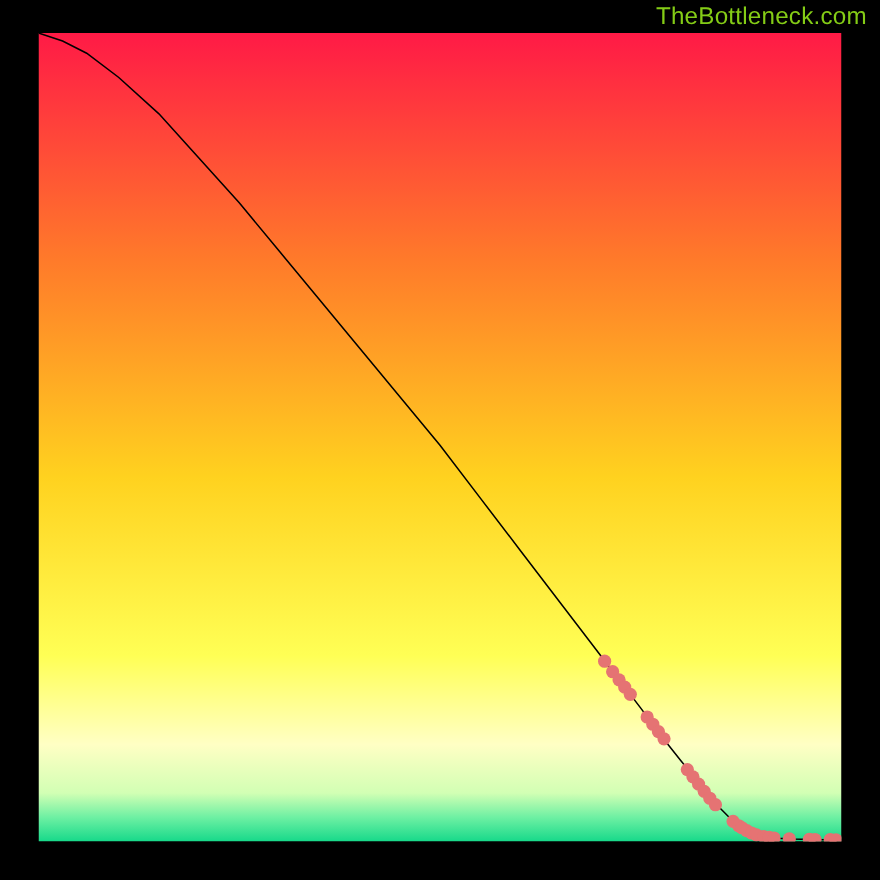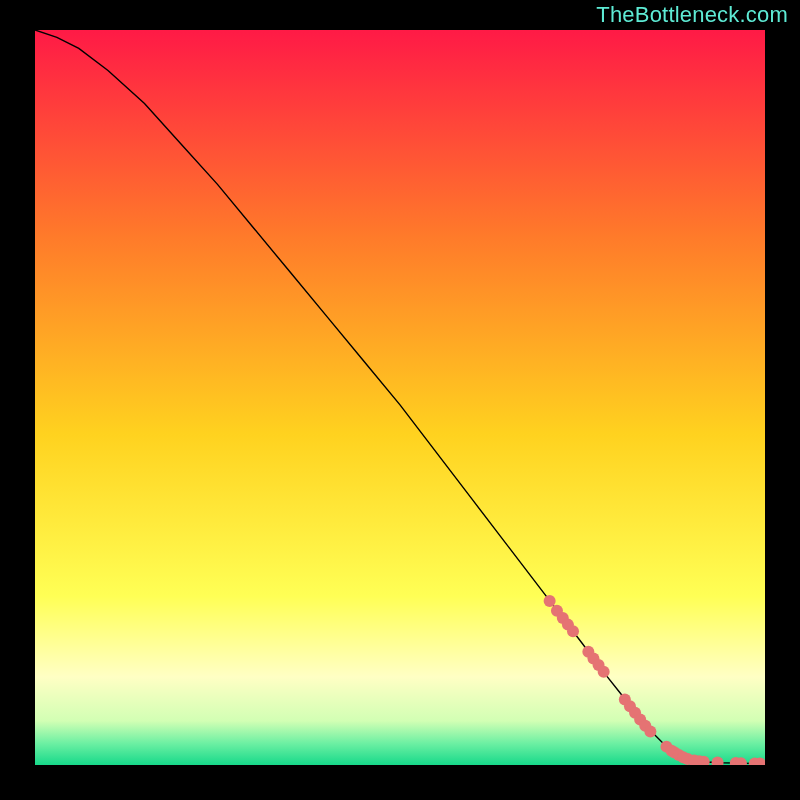--- a/index.html
+++ b/index.html
@@ -14,21 +14,21 @@
   .frame {
     position: relative;
     width: 800px;
     height: 800px;
     background: #000;
   }
   .watermark {
     position: absolute;
     top: 2px;
     right: 12px;
-    color: #5eead4;
+    color: #84cc16;
     font-size: 22px;
     font-weight: 400;
     font-family: Arial, Helvetica, sans-serif;
     letter-spacing: 0.2px;
   }
   .plot {
     position: absolute;
     left: 35px;
     top: 30px;
     width: 730px;

